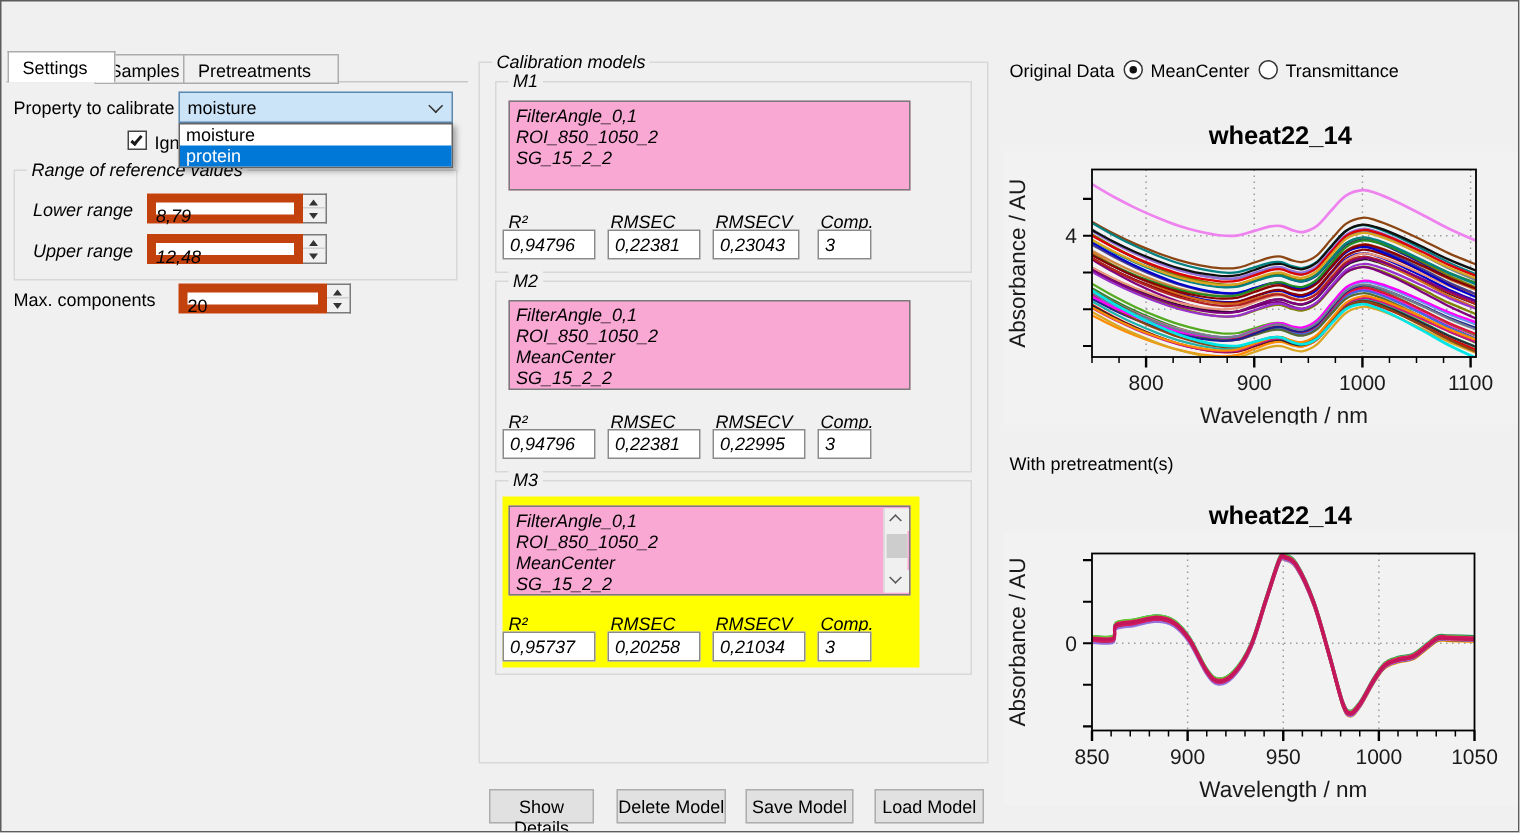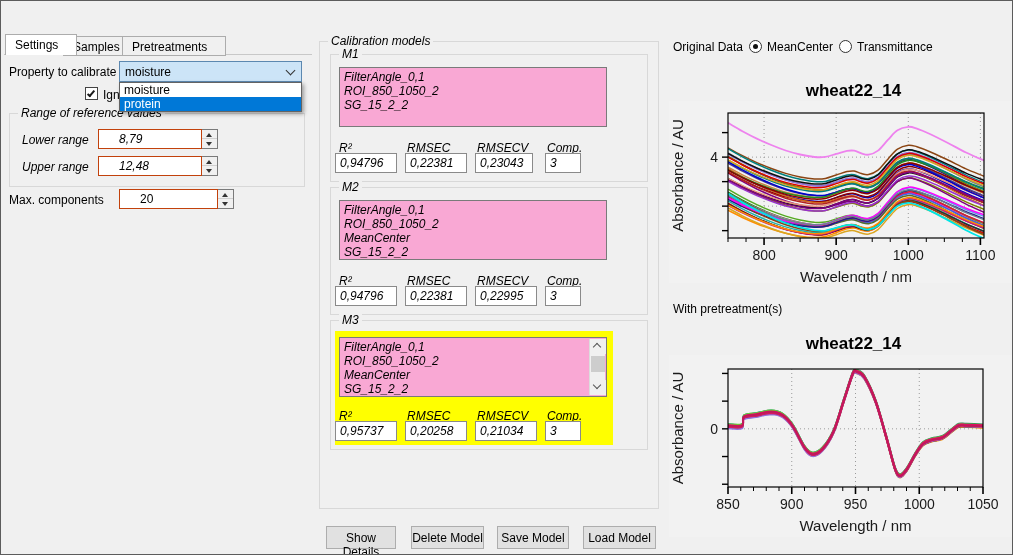--- a/index.html
+++ b/index.html
@@ -24,21 +24,21 @@
   .lbl{position:absolute;white-space:nowrap;}
   .combo{position:absolute;left:118px;top:60px;width:183px;height:21px;background:#cce4f7;border:1px solid #5c88b0;padding:3px 5px;}
   .combo-chevron{position:absolute;right:7px;top:5px;width:7px;height:7px;border-right:1px solid #333;border-bottom:1px solid #333;transform:rotate(45deg);}
   .combo-popup{position:absolute;left:118px;top:81px;width:183px;background:#fff;border:1px solid #646464;z-index:20;box-shadow:2px 2px 4px rgba(0,0,0,.35);}
   .combo-item{height:14px;line-height:14px;padding-left:4px;}
   .combo-item.selected{background:#0078d7;color:#fff;}
   .checkbox{position:absolute;left:84px;top:86px;width:13px;height:13px;border:1px solid #444;background:#fff;}
   .checkmark{position:absolute;left:3px;top:1px;width:4px;height:8px;border-right:2px solid #1a1a1a;border-bottom:2px solid #1a1a1a;transform:rotate(40deg);}
   .groupbox{position:absolute;border:1px solid #d8d8d8;font-style:italic;}
   .group-label{position:absolute;top:-8px;left:8px;background:#f0f0f0;padding:0 3px;white-space:nowrap;}
-  .textbox{position:absolute;height:20px;background:#fff;border:1px solid #c2410c;padding:2px 20px;}
+  .textbox{position:absolute;height:20px;background:#fff;border:6px solid #c2410c;padding:2px 0;}
   .spinner{position:absolute;width:16px;height:20px;border:1px solid #7a7a7a;border-left:none;background:#f0f0f0;}
   .spin-up,.spin-dn{position:absolute;left:0;width:100%;height:50%;}
   .spin-up{top:0;border-bottom:1px solid #d0d0d0;} .spin-dn{bottom:0;}
   .tri-up{position:absolute;left:4px;top:3px;width:0;height:0;border-left:3px solid transparent;border-right:3px solid transparent;border-bottom:4px solid #333;}
   .tri-dn{position:absolute;left:4px;top:3px;width:0;height:0;border-left:3px solid transparent;border-right:3px solid transparent;border-top:4px solid #333;}
   
   .modelbox{position:absolute;left:10px;width:318px;height:128px;border:1px solid #d8d8d8;}
   .listbox{position:absolute;left:8px;top:12px;width:268px;height:60px;background:#f9a8d4;border:1px solid #7a7a7a;padding:2px 4px;line-height:14px;overflow:hidden;}
   .stat-lbl{position:absolute;top:86px;white-space:nowrap;}
   .stat-box{position:absolute;top:98px;height:20px;background:#fff;border:1px solid #8a8a8a;padding:2px 4px;}

